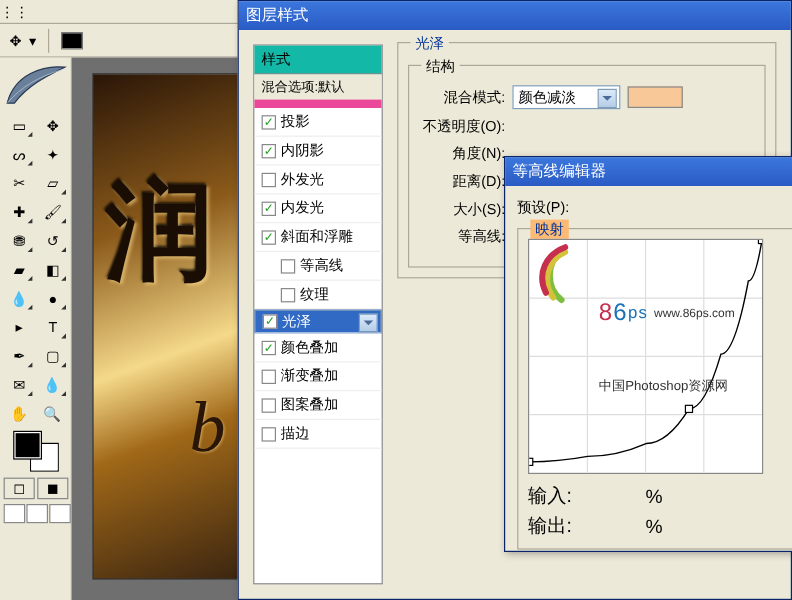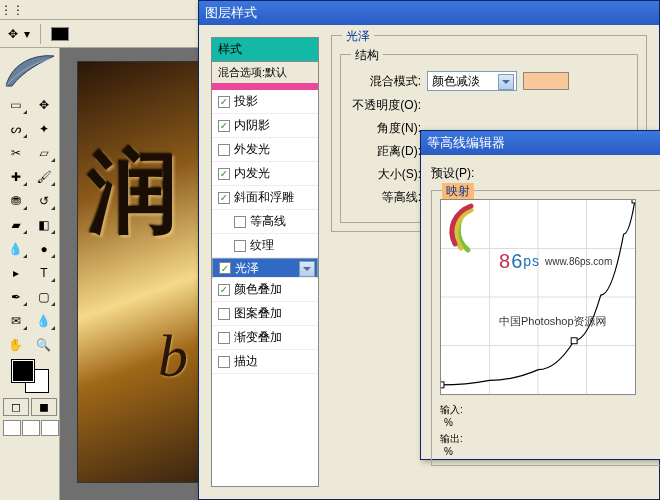--- a/index.html
+++ b/index.html
@@ -67,21 +67,21 @@
 .graph { width: 196px; height: 196px; background: #fff; border: 1px solid #888; position: relative; margin-bottom: 8px; }
 .graph svg { position: absolute; inset: 0; }
 .watermark { position: absolute; inset: 0; pointer-events: none; }
 .wm-swirl { position: absolute; left: 6px; top: 36px; width: 54px; height: 54px; }
 .wm-86 { position: absolute; left: 58px; top: 50px; font-size: 20px; font-weight: normal; letter-spacing: 1px; }
 .wm-86 .d8 { color: #c62f4f; }
 .wm-86 .d6 { color: #1a71b8; }
 .wm-86 .ps { color: #1a71b8; font-size: 14px; vertical-align: 2px; }
 .wm-url { position: absolute; left: 104px; top: 56px; font-size: 10px; color: #333; }
 .wm-cn { position: absolute; left: 58px; top: 74px; font-size: 11px; color: #333; margin-top: 40px; }
-.iorow { display: flex; align-items: flex-start; font-size: 10px; margin: 4px 0 2px; flex-direction: column; }
+.iorow { display: flex; align-items: flex-end; font-size: 16px; margin: 4px 0 2px; }
 .iorow .lbl { width: 40px; }
 .iorow .val { width: 54px; }
 .iorow .pct { margin-left: 4px; }
 </style>
 </head>
 <body>
 
 <div class="menubar">
   <span class="icon">⋮⋮</span>
   <span class="spacer"></span>
@@ -187,25 +187,25 @@
           <div class="row sel">
             <span class="cb">✓</span>
             <span>光泽</span>
           </div>
           <div class="row">
             <span class="cb">✓</span>
             <span>颜色叠加</span>
           </div>
           <div class="row">
             <span class="cb"></span>
+            <span>渐变叠加</span>
+          </div>
+          <div class="row">
+            <span class="cb"></span>
             <span>图案叠加</span>
-          </div>
-          <div class="row">
-            <span class="cb"></span>
-            <span>渐变叠加</span>
           </div>
           <div class="row">
             <span class="cb"></span>
             <span>描边</span>
           </div>
         </div>
     </div>
     <div class="settings">
       <div class="fieldset">
         <span class="legend">光泽</span>

